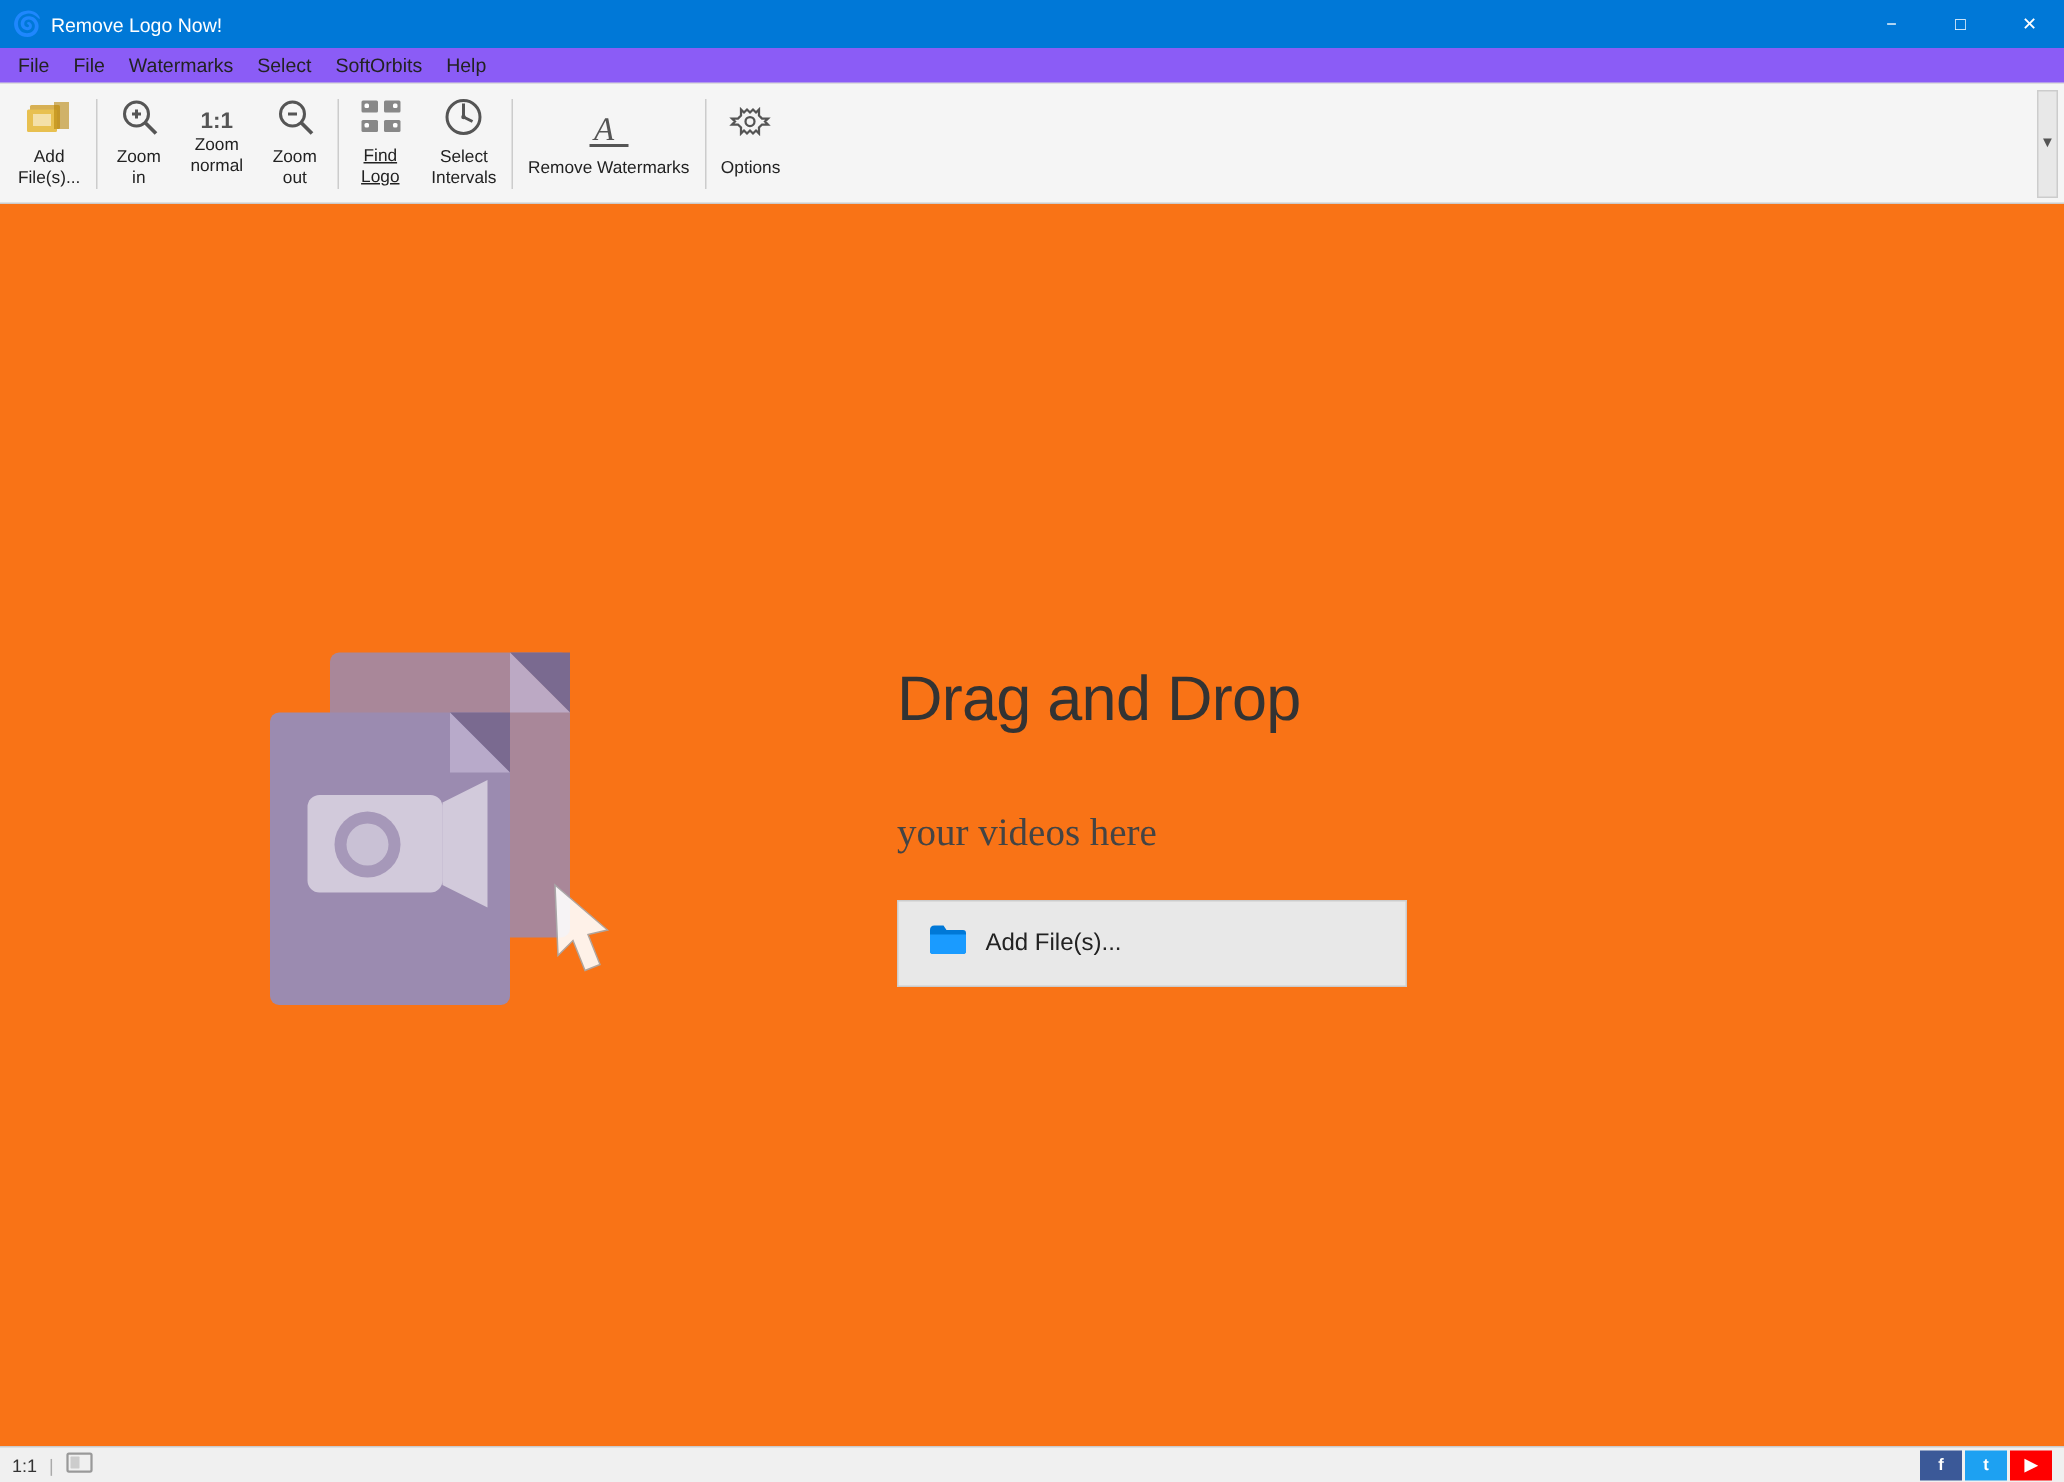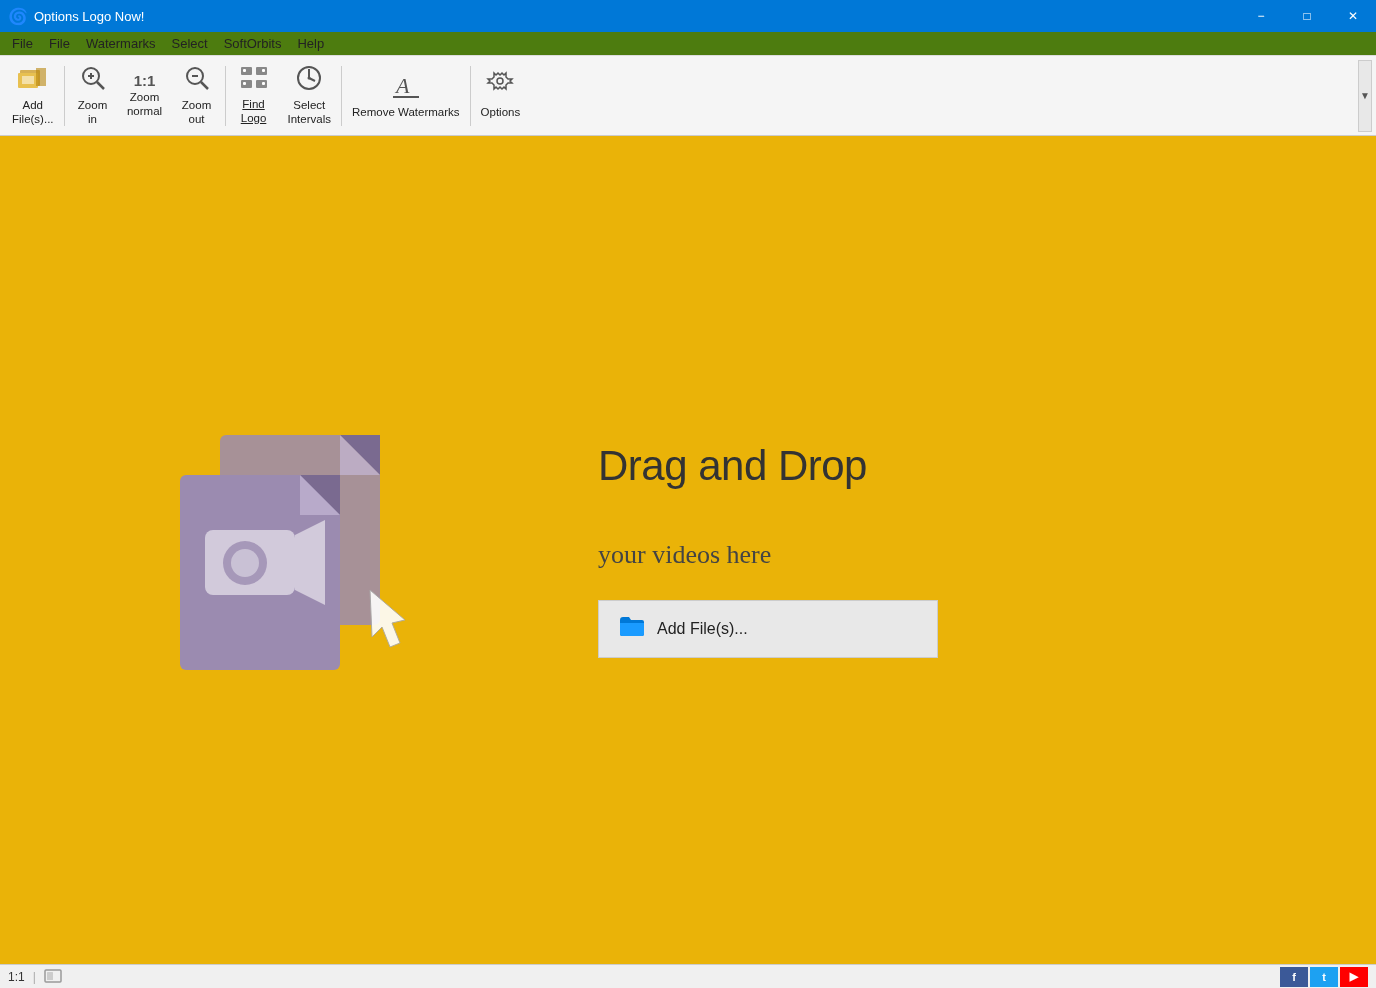--- a/index.html
+++ b/index.html
@@ -33,21 +33,21 @@
       display: flex;
       align-items: center;
       justify-content: center;
       cursor: pointer;
       color: white;
       font-size: 12px;
     }
 
     
     .menu-bar {
-      background: #4d7c0f;
+      background: #8b5cf6;
       border-bottom: 1px solid #ddd;
       height: 24px;
       display: flex;
       align-items: center;
       padding: 0 4px;
       flex-shrink: 0;
     }
     .menu-item {
       padding: 2px 8px;
       font-size: 13px;
@@ -116,21 +116,21 @@
       justify-content: center;
       cursor: pointer;
       font-size: 10px;
       color: #555;
       flex-shrink: 0;
     }
 
     
     .main-content {
       flex: 1;
-      background: #eab308;
+      background: #f97316;
       display: flex;
       align-items: center;
       justify-content: center;
       position: relative;
     }
     .drop-area {
       display: flex;
       flex-direction: column;
       align-items: flex-start;
       gap: 20px;
@@ -217,21 +217,21 @@
       width: 290px;
       height: 290px;
     }
   </style>
 </head>
 <body>
 
 <div class="title-bar">
   <div class="title-bar-left">
     <span style="font-size:16px;">🌀</span>
-    <span>Options Logo Now!</span>
+    <span>Remove Logo Now!</span>
   </div>
   <div class="title-bar-controls">
     <div class="title-bar-btn">−</div>
     <div class="title-bar-btn">□</div>
     <div class="title-bar-btn close">✕</div>
   </div>
 </div>
 
 <div class="menu-bar">
   <div class="menu-item">File</div>

